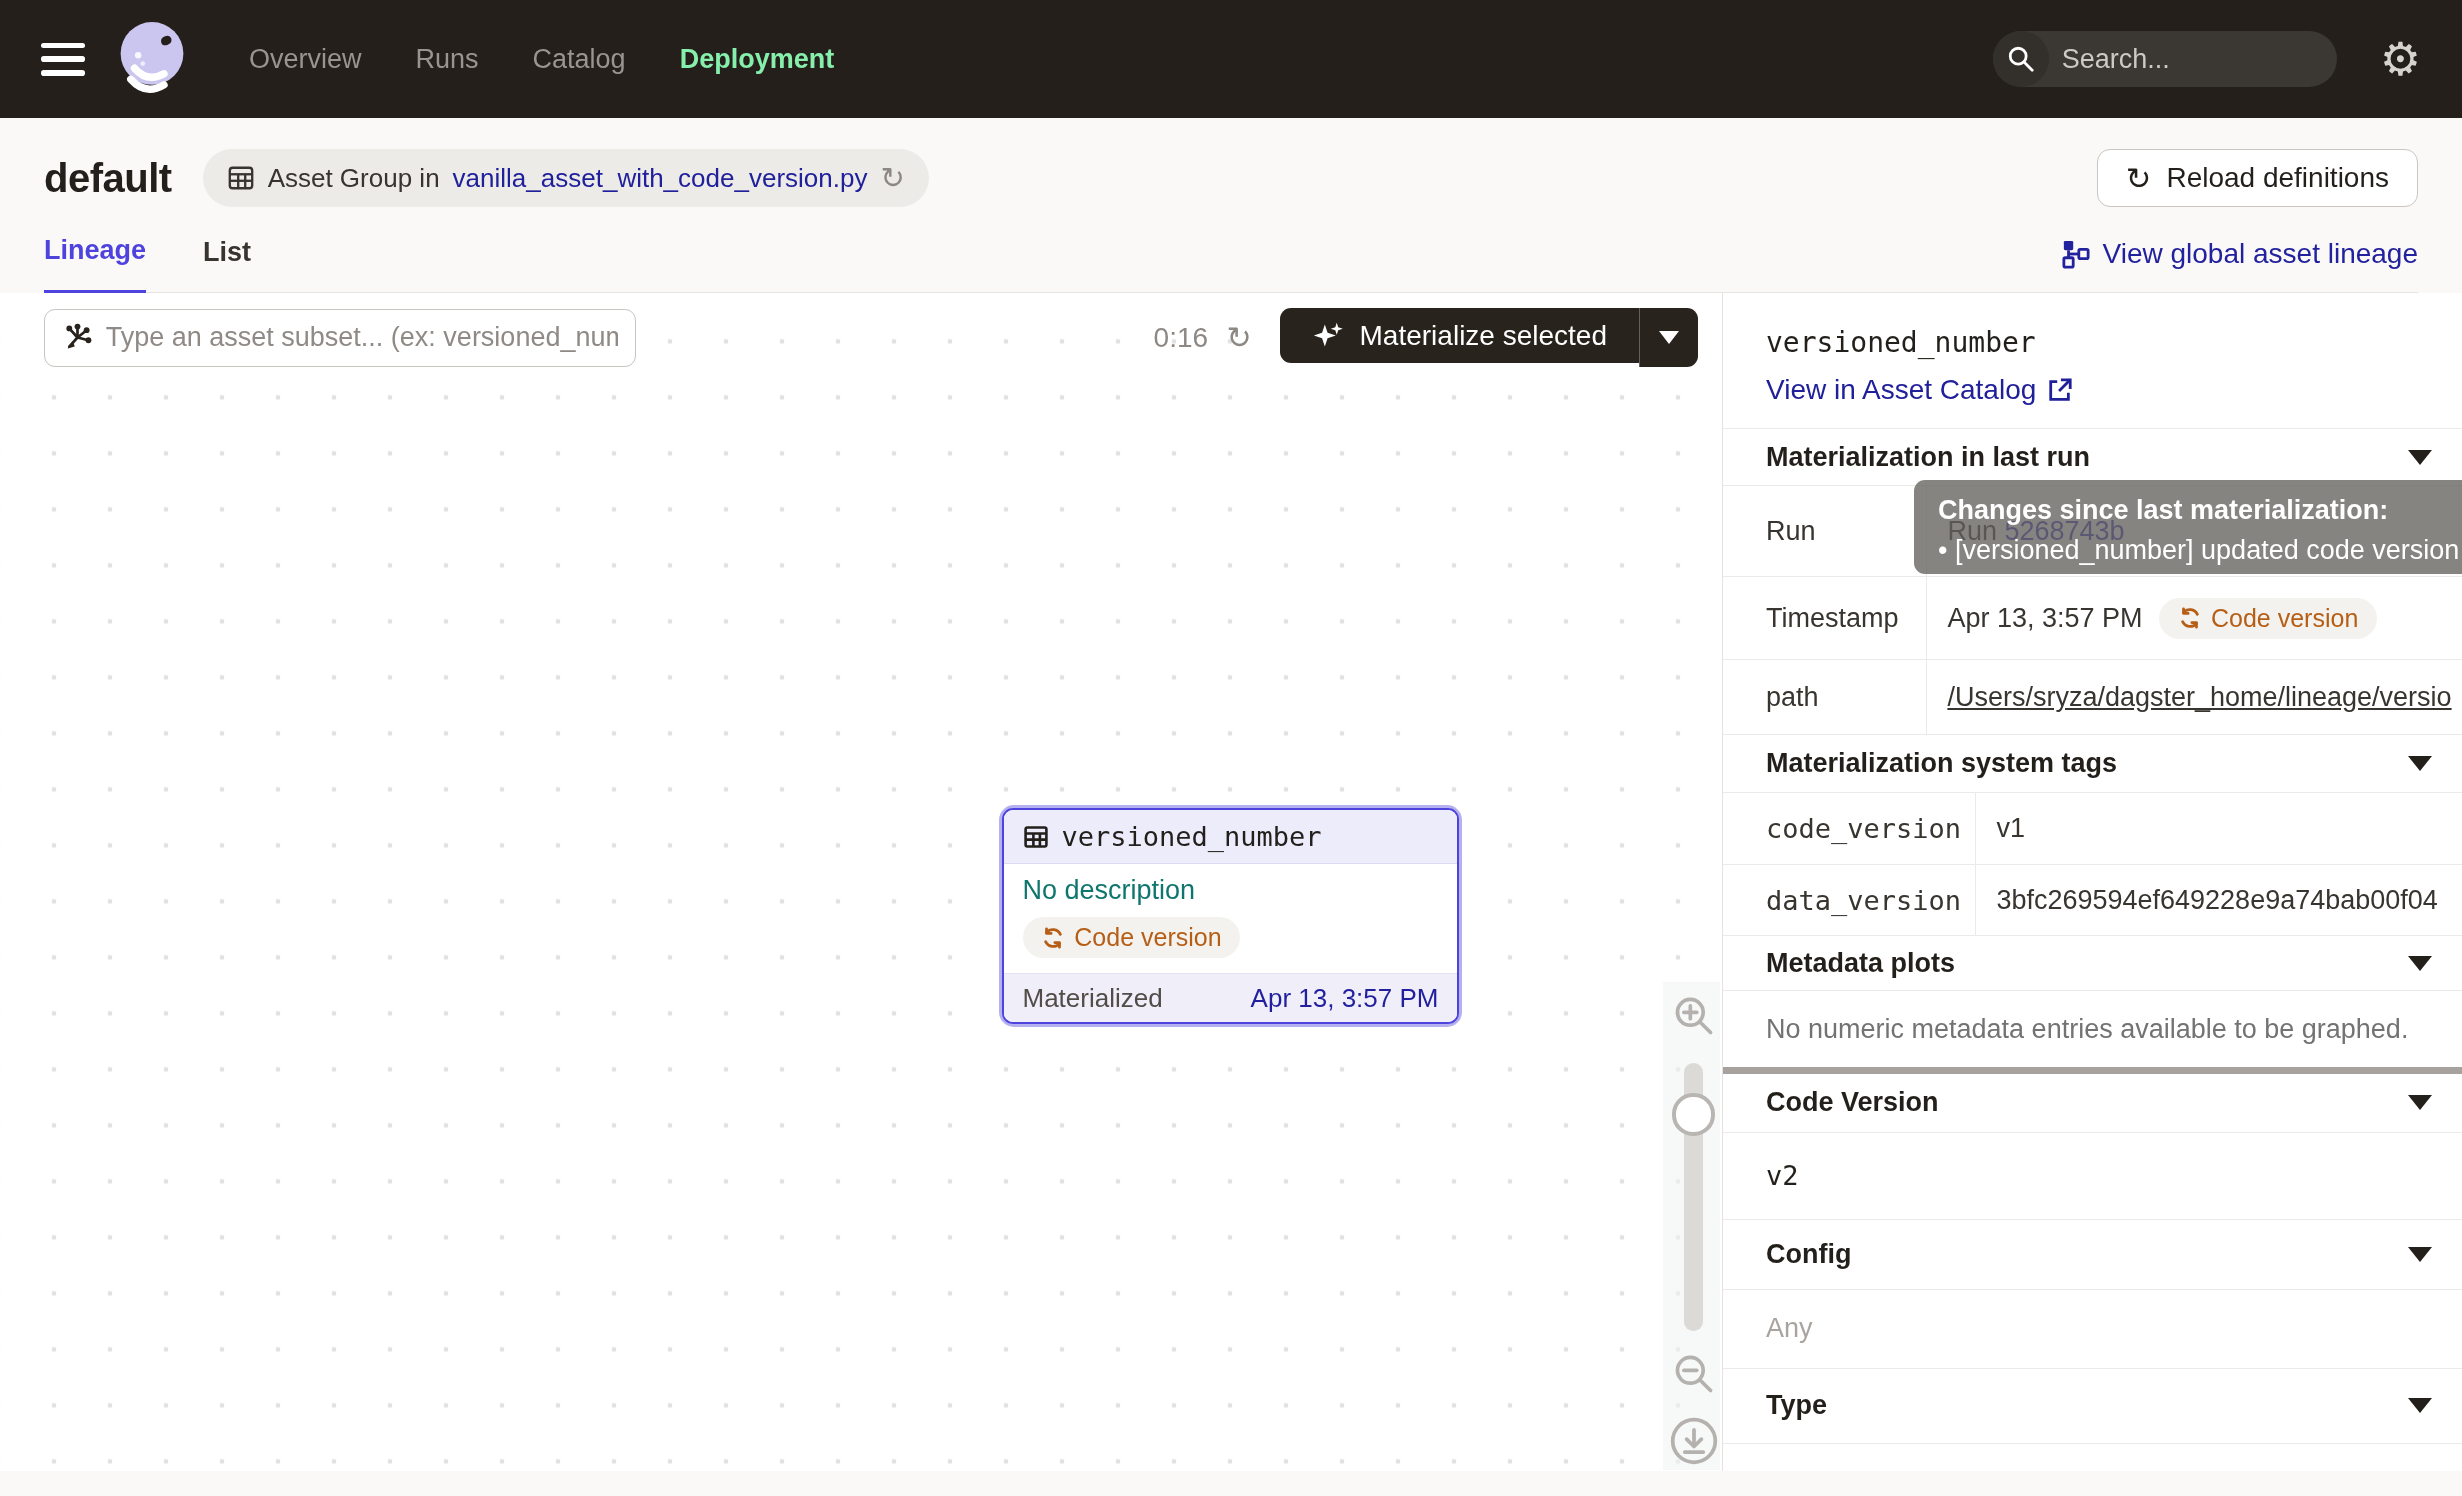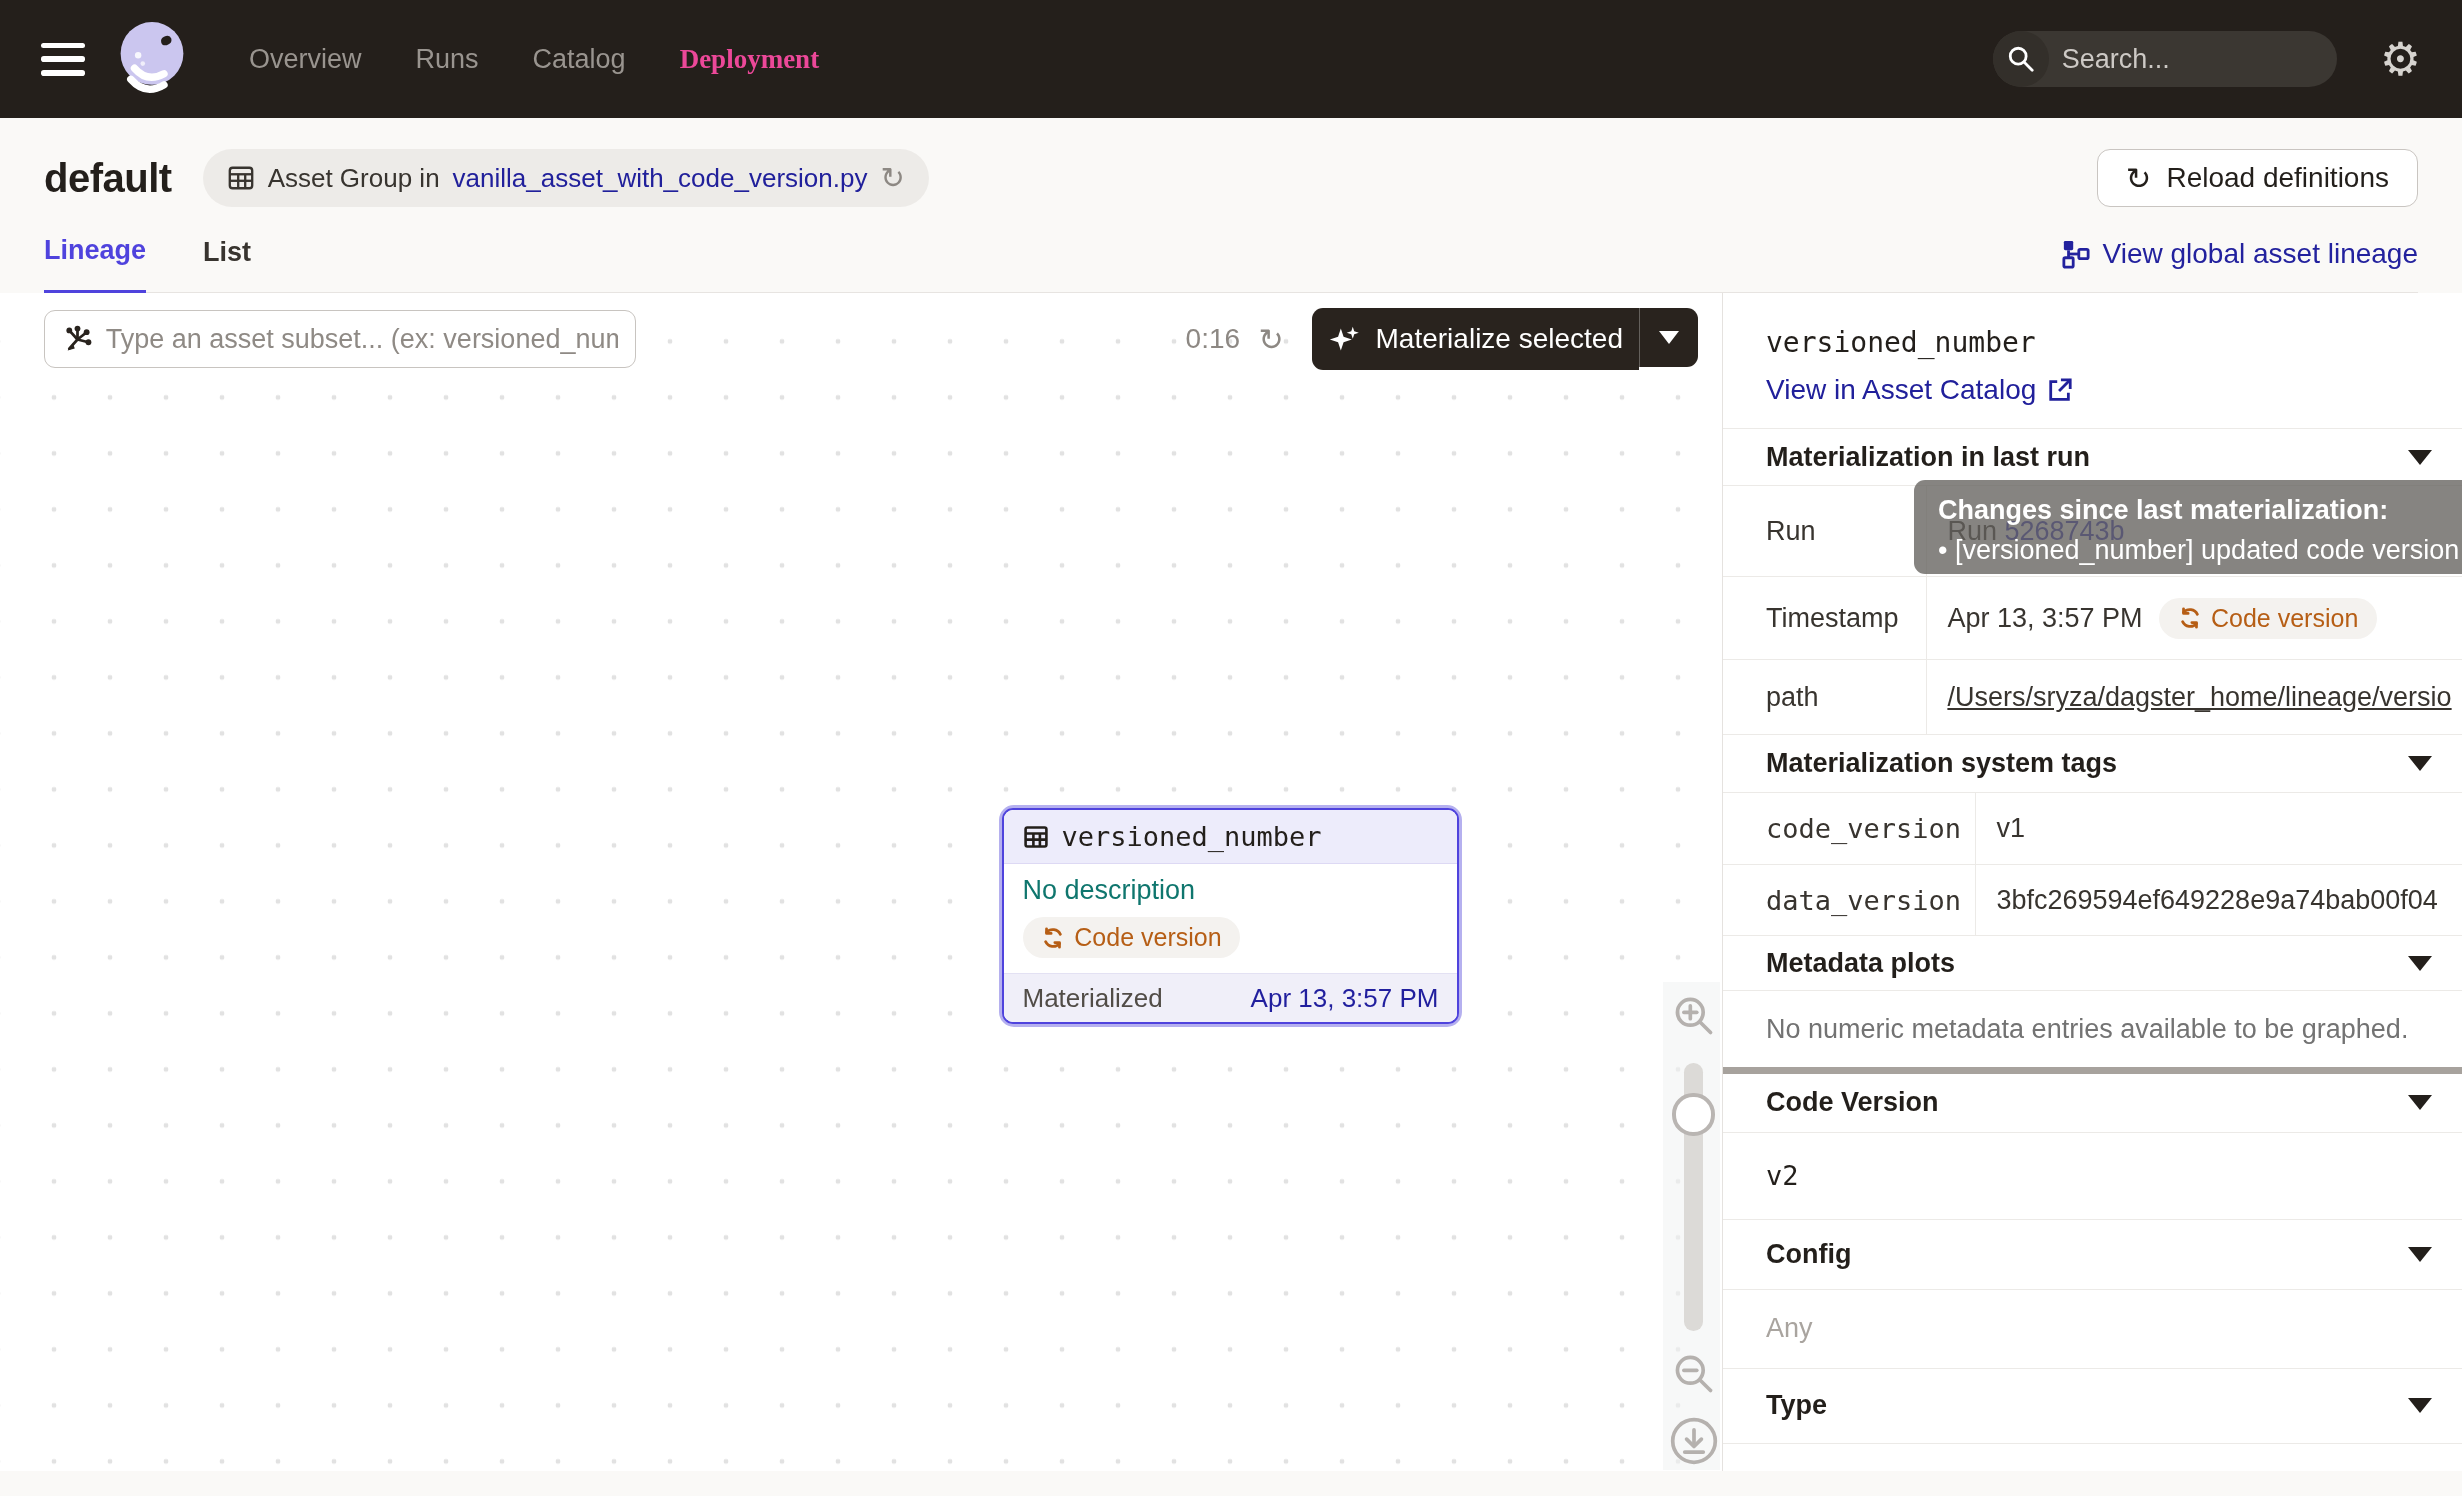--- a/index.html
+++ b/index.html
@@ -8,21 +8,21 @@
   .mono { font-family:"DejaVu Sans Mono","Liberation Mono",monospace; }
   #app { position:relative; width:2462px; height:1497px; }
 
   
   #topnav { height:118px; background:#241f1b; display:flex; align-items:center; padding:0 41px; }
   #hamburger { width:44px; height:33px; display:flex; flex-direction:column; justify-content:space-between; cursor:pointer; }
   #hamburger span { display:block; height:5.6px; border-radius:2.8px; background:#ffffff; }
   #logo { margin-left:31px; }
   #navlinks { display:flex; gap:54px; margin-left:61px; font-size:27px;justify-content:center; }
   .navlink { color:#99948f; font-weight:500; cursor:pointer; }
-  .navlink.active { color:#ec4899; font-weight:700;font-family:Liberation Serif, serif; }
+  .navlink.active { color:#86efac; font-weight:700; }
   #nav-right { margin-left:auto; display:flex; align-items:center; }
   #searchbox { width:344px; height:56px; border-radius:28px; background:#3b3732; display:flex; align-items:center; overflow:hidden; }
   #search-mag { width:56px; height:56px; border-radius:28px; background:#332f2a; display:flex; align-items:center; justify-content:center; flex-shrink:0; }
   #searchbox input { flex:1; background:transparent; border:none; outline:none; color:#e8e5e2; font-size:27px; padding-left:13px; }
   #searchbox input::placeholder { color:#cdc9c5; }
   #gear { margin-left:43px; font-size:46px; color:#d6d3cf; line-height:1; cursor:pointer; }
 
   
   #pagehead { background:#faf9f7; padding:31px 44px 0 44px; }
   #pagehead-row1 { display:flex; align-items:center; }
@@ -49,22 +49,22 @@
   
   #canvas-toolbar { position:absolute; left:44px; right:24px; top:15px; display:flex; align-items:center; }
   #subset-input { width:592px; height:58px; background:#ffffff; border:1.9px solid #c8c4c0; border-radius:11px;
     display:flex; align-items:center; padding:0 16.7px; gap:13px; }
   #subset-input input { flex:1; border:none; outline:none; font-size:27px; color:#38342f; background:transparent; }
   #subset-input input::placeholder { color:#8f8a85; }
   #toolbar-right { margin-left:auto; display:flex; align-items:center; gap:18.5px; }
   #timer { font-size:28px; color:#8d8883; }
   #toolbar-refresh { font-size:30px; color:#8d8883; cursor:pointer; }
   #mat-btn-group { display:flex; margin-left:9.3px; }
-  #mat-btn { background:#29231e; color:#ffffff; height:62px; border-radius:11px 0 0 11px; display:flex; align-items:center;
-    gap:15px; padding:0 16px; font-size:28px; cursor:pointer;justify-content:flex-end; }
+  #mat-btn { background:#29231e; color:#ffffff; height:55px; border-radius:11px 0 0 11px; display:flex; align-items:center;
+    gap:15px; padding:0 32px; font-size:28px; cursor:pointer;justify-content:flex-end; }
   #mat-caret { background:#29231e; width:59px; height:59px; border-radius:0 11px 11px 0; border-left:1.9px solid rgba(255,255,255,0.28);
     display:flex; align-items:center; justify-content:center; cursor:pointer; }
 
   
   #node { position:absolute; left:999px; top:512px; width:463px; border:3.7px solid #b5b0ef; border-radius:15px; cursor:pointer; }
   #node-inner { border:2.8px solid #4f43dd; border-radius:11px; background:#ffffff; overflow:hidden; }
   #node-header { height:54px; background:#edecfb; display:flex; align-items:center; gap:13px; padding:0 18.5px;
     border-bottom:1.9px solid #ddd9f4; }
   #node-title { font-size:27px; color:#231f1b; }
   #node-body { padding:11px 18.5px 15px 18.5px; }

